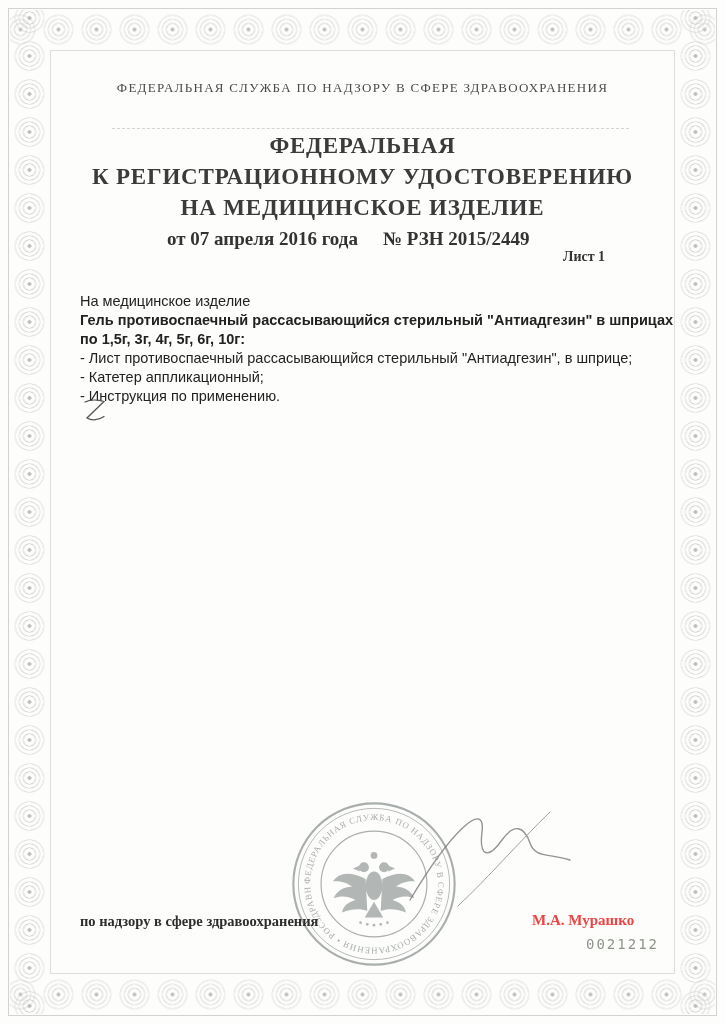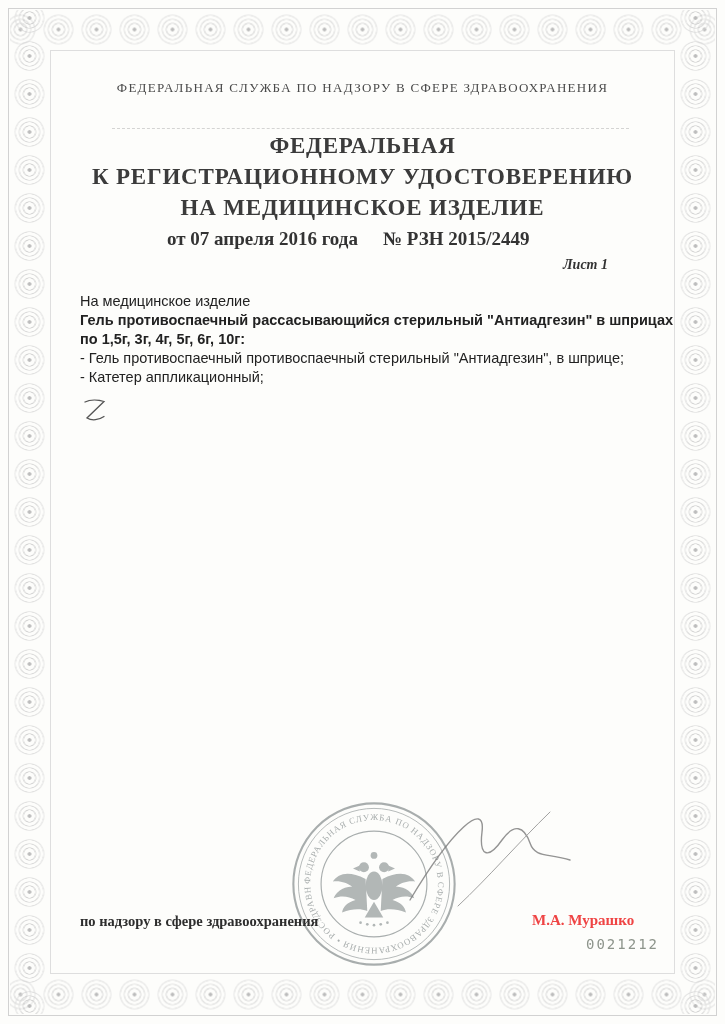--- a/index.html
+++ b/index.html
@@ -51,21 +51,21 @@
     font-weight: bold; font-size: 23px; letter-spacing: .8px; color: #3b3b3b;
   }
   .title.l1 { top: 133px; }
   .title.l2 { top: 164px; }
   .title.l3 { top: 195px; }
 
   
   .meta { position: absolute; font-weight: bold; font-size: 19px; color: #333; white-space: nowrap; }
   .meta.date   { left: 167px; top: 228px; }
   .meta.number { left: 356px; top: 228px; margin-left: 27px; }
-  .meta.sheet  { left: 563px; top: 257px; font-size: 14px; font-style: italic; }
+  .meta.sheet  { left: 563px; top: 249px; font-size: 14px; }
 
   
   .body-block {
     position: absolute; left: 80px; top: 292px; width: 600px;
     font-family: "Liberation Sans", sans-serif;
     font-size: 14.5px; line-height: 19px; color: #222;
   }
   .body-block .bold { font-weight: bold; }
 
   .zmark { position: absolute; left: 82px; top: 398px; width: 26px; height: 26px; }
@@ -114,22 +114,23 @@
   <div class="title l2">К РЕГИСТРАЦИОННОМУ УДОСТОВЕРЕНИЮ</div>
   <div class="title l3">НА МЕДИЦИНСКОЕ ИЗДЕЛИЕ</div>
 
   <div class="meta date">от  07 апреля 2016 года</div>
   <div class="meta number">№  РЗН 2015/2449</div>
   <div class="meta sheet">Лист  1</div>
 
   <div class="body-block">
     <div>На медицинское изделие</div>
     <div class="bold">Гель противоспаечный рассасывающийся стерильный "Антиадгезин" в шприцах по 1,5г, 3г, 4г, 5г, 6г, 10г:</div>
-    <div>- Гель противоспаечный противоспаечный стерильный "Антиадгезин", в шприце;</div>
+    <div>- Лист противоспаечный рассасывающийся стерильный "Антиадгезин", в шприце;</div>
     <div>- Катетер аппликационный;</div>
+    <div>- Инструкция по применению.</div>
   </div>
 
   <svg class="zmark" viewBox="0 0 26 26">
     <path d="M3 4 C8 1.5 16 1.5 22 3.5 L5 20 C10 23 17 22 22 18.5" fill="none" stroke="#555" stroke-width="1.3" stroke-linecap="round"></path>
   </svg>
 
   <svg class="seal" viewBox="0 0 200 200">
     <circle cx="100" cy="100" r="96" fill="none" stroke="#9aa0a0" stroke-width="2.5"></circle>
     <circle cx="100" cy="100" r="90" fill="none" stroke="#9aa0a0" stroke-width="1"></circle>
     <circle cx="100" cy="100" r="63" fill="none" stroke="#9aa0a0" stroke-width="1.4"></circle>

